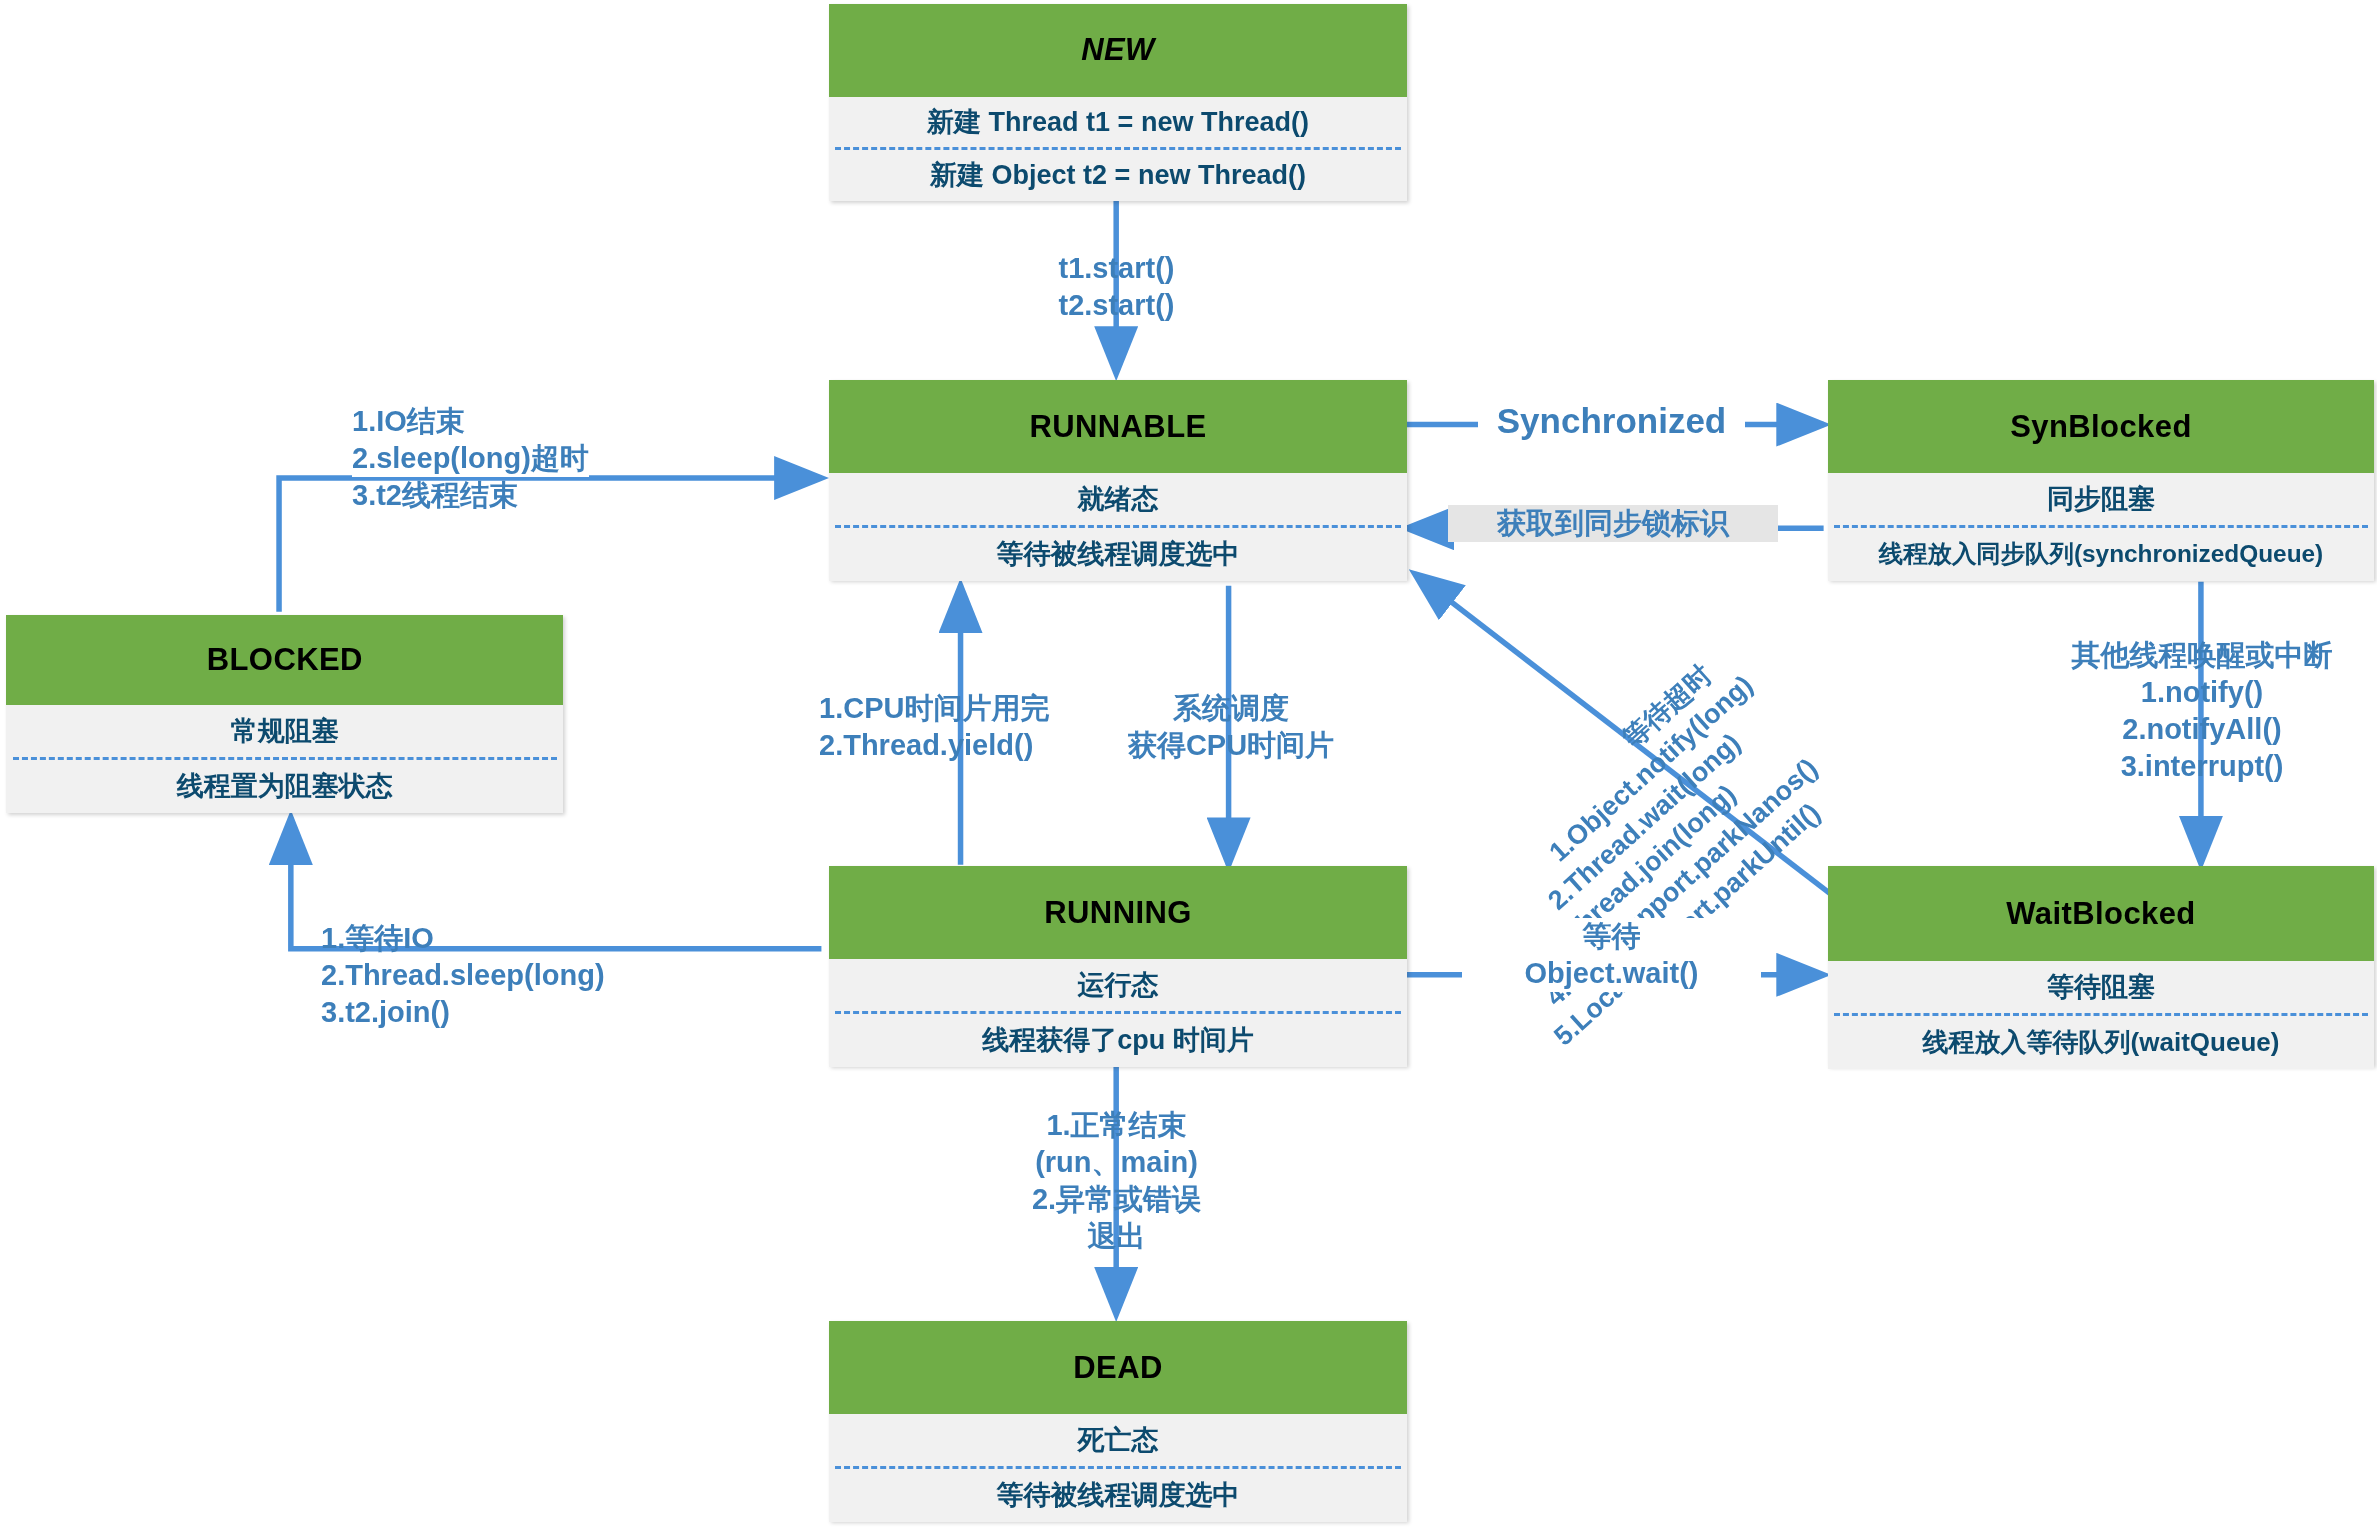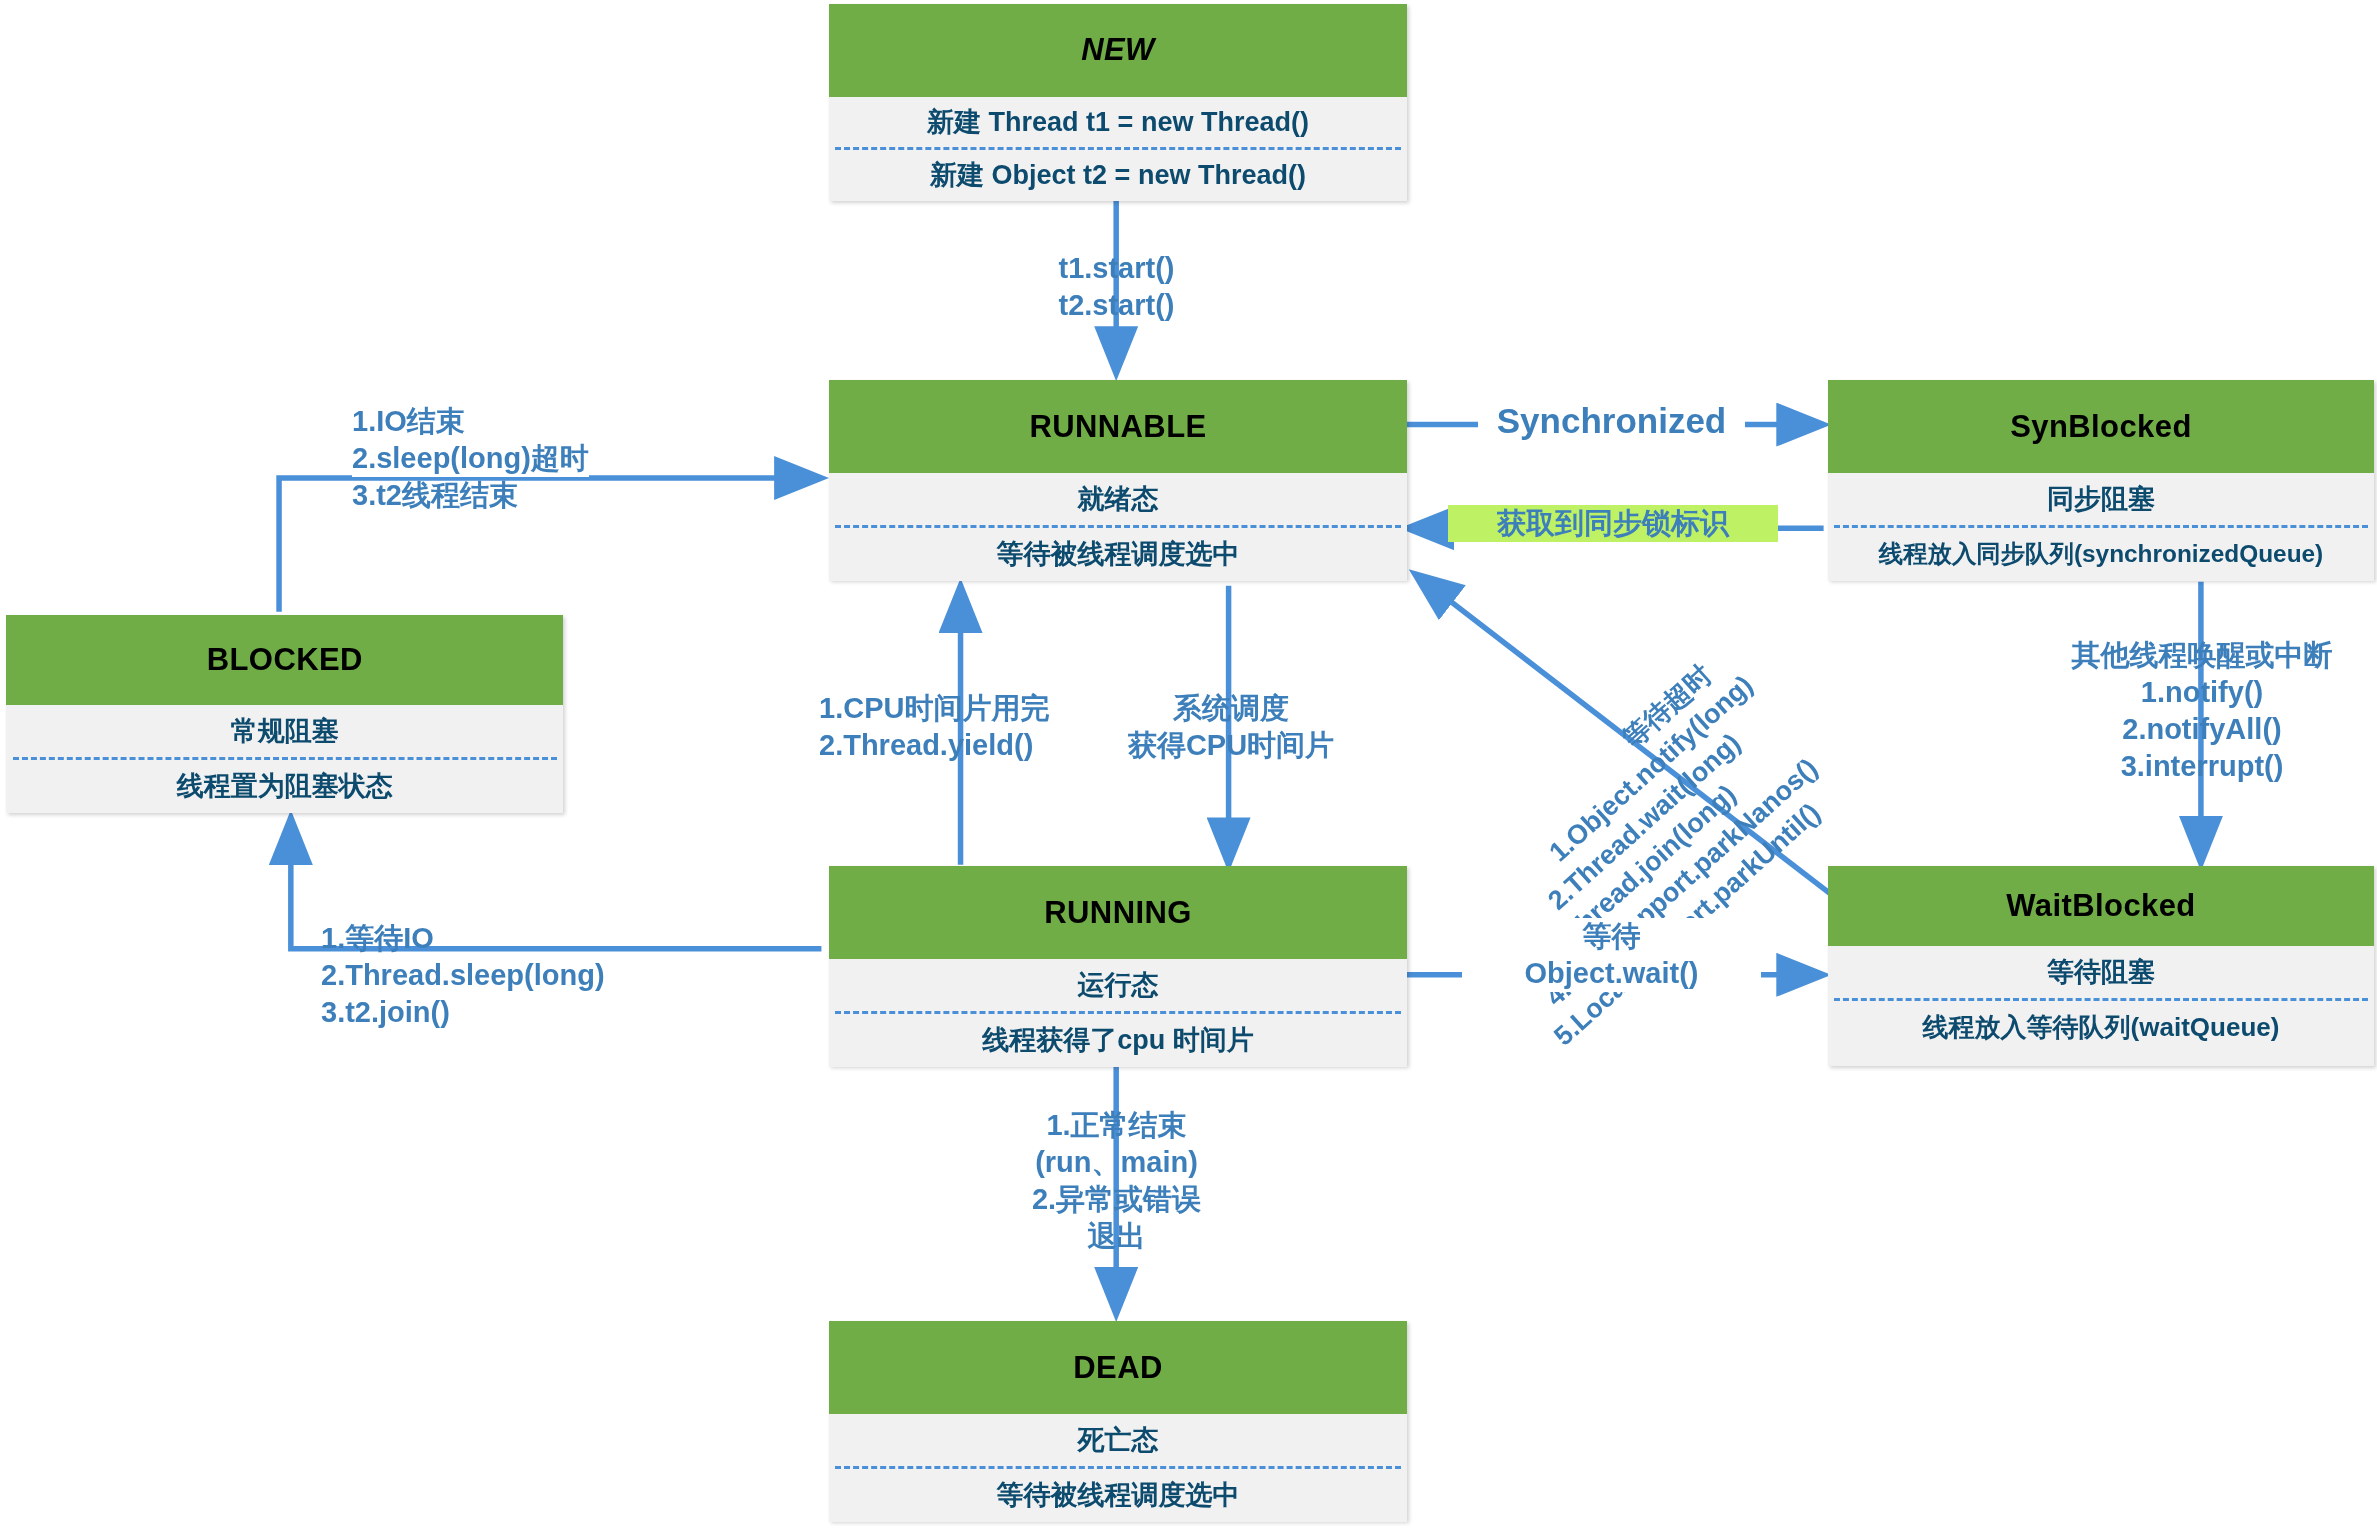--- a/index.html
+++ b/index.html
@@ -116,21 +116,21 @@
   <div class="node" style="left:1828px;top:380px;width:546px;height:200px;">
     <div class="hdr" style="height:93px;">SynBlocked</div>
     <div class="body" style="height:108px;">
       <div class="row" style="height:52px;">同步阻塞</div>
       <div class="sep"></div>
       <div class="row" style="height:52px;font-size:24.4px;">线程放入同步队列(synchronizedQueue)</div>
     </div>
   </div>
 
   <div class="node" style="left:1828px;top:866px;width:546px;height:200px;">
-    <div class="hdr" style="height:80px;">WaitBlocked</div>
+    <div class="hdr" style="height:95px;">WaitBlocked</div>
     <div class="body" style="height:108px;">
       <div class="row" style="height:52px;">等待阻塞</div>
       <div class="sep"></div>
       <div class="row" style="height:52px;font-size:26px;">线程放入等待队列(waitQueue)</div>
     </div>
   </div>
 
   <div class="lbl c" style="left:975px;top:250px;width:283px;">
     <span class="ln">t1.start()</span>
     <span class="ln">t2.start()</span>
@@ -155,21 +155,21 @@
 
   <div class="lbl c" style="left:1105px;top:690px;width:252px;">
     <span class="ln">系统调度</span>
     <span class="ln">获得CPU时间片</span>
   </div>
 
   <div class="lbl c" style="left:1478px;top:399px;width:267px;font-size:35px;background:#fff;">
     <span class="ln">Synchronized</span>
   </div>
 
-  <div class="lbl c" style="left:1448px;top:505px;width:330px;background:#bef264;">
+  <div class="lbl c" style="left:1448px;top:505px;width:330px;background:#e5e5e5;">
     <span class="ln">获取到同步锁标识</span>
   </div>
 
   <div class="diag" style="left:1445px;top:884px;">
     <span class="ln" style="margin-left:230px;">等待超时</span>
     <span class="ln" style="margin-left:99px;">1.Object.notify(long)</span>
     <span class="ln" style="margin-left:66px;">2.Thread.wait(long)</span>
     <span class="ln" style="margin-left:33px;">3.Thread.join(long)</span>
     <span class="ln" style="margin-left:0px;">4.LockSupport.parkNanos()</span>
     <span class="ln" style="margin-left:-20.4px;">5.LocakSupport.parkUntil()</span>

